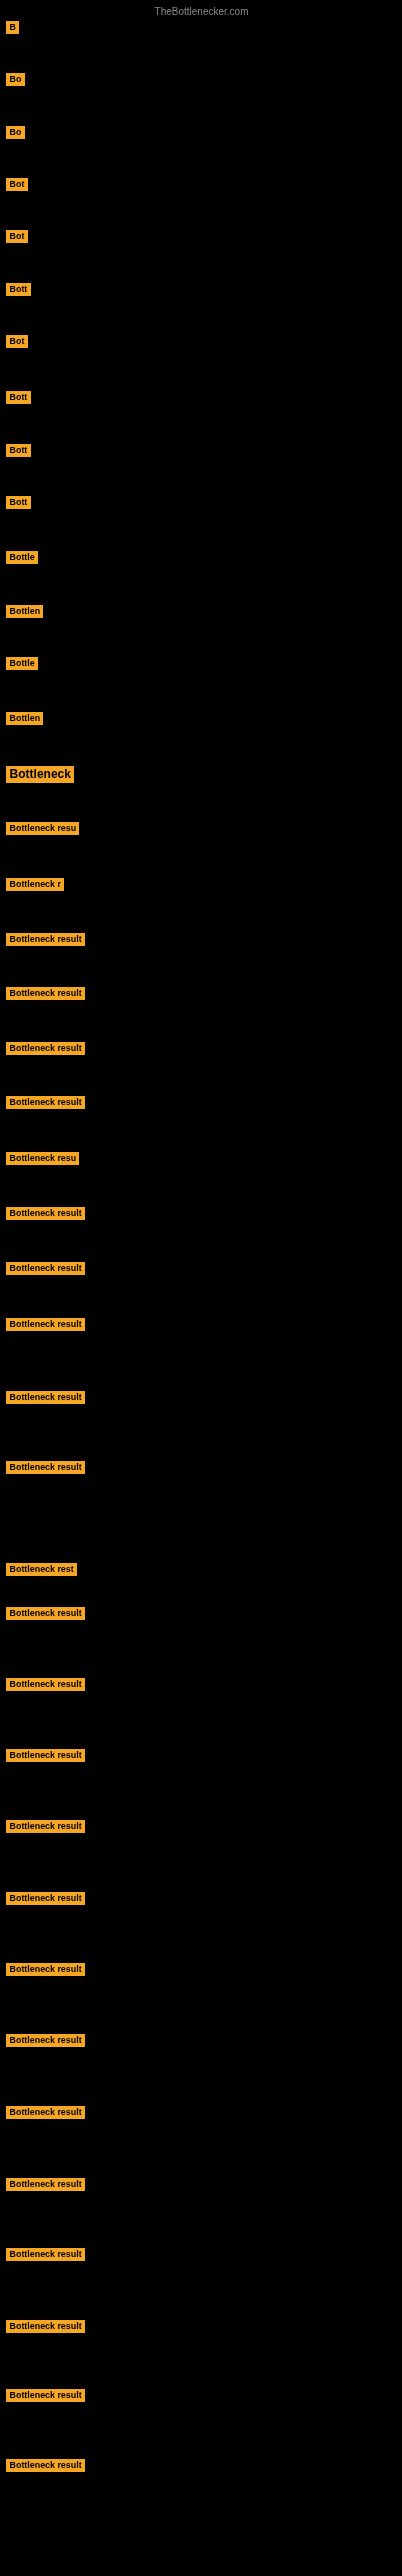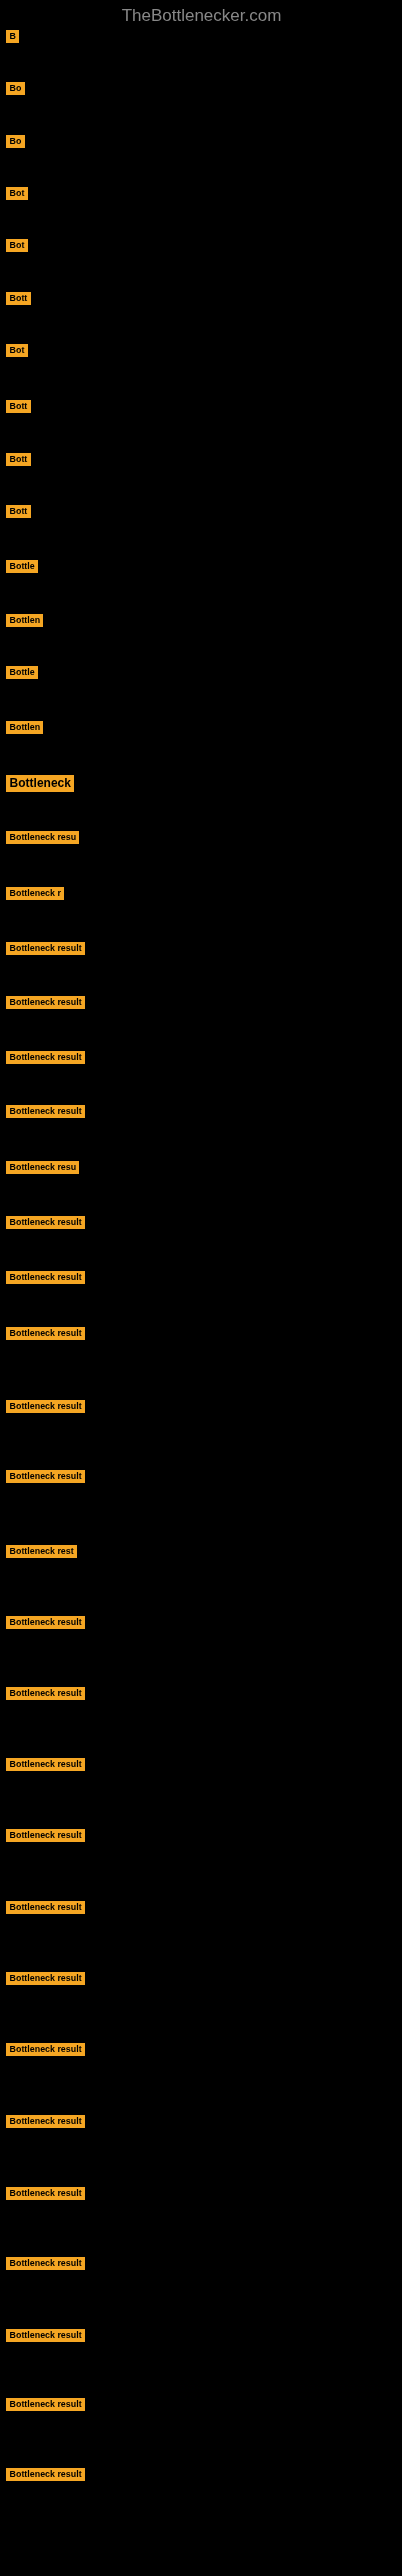--- a/index.html
+++ b/index.html
@@ -9,21 +9,21 @@
     }
     body {
       background-color: #000000;
       width: 403px;
       min-height: 2576px;
       font-family: Arial, sans-serif;
       position: relative;
     }
     .site-title {
       color: #888888;
-      font-size: 17px;
+      font-size: 10px;
       text-align: center;
       padding: 6.4px 0 3.2px 0;
       position: relative;
       z-index: 1;
     }
   </style>
 </head>
 <body>
 
 <div style="position:relative; width:403px; min-height:2576px; background:#000;">
@@ -104,21 +104,21 @@
       <div style="position: absolute; top: 1297px; left: 6.4px; display: flex; align-items: center;">
         <span style="background-color: rgb(245, 166, 35); color: rgb(0, 0, 0); font-size: 8.9px; font-weight: bold; padding: 1.6px 3.2px; white-space: nowrap; display: inline-block; font-family: Arial, sans-serif;">Bottleneck result</span>
       </div>
       <div style="position: absolute; top: 1370px; left: 6.4px; display: flex; align-items: center;">
         <span style="background-color: rgb(245, 166, 35); color: rgb(0, 0, 0); font-size: 8.9px; font-weight: bold; padding: 1.6px 3.2px; white-space: nowrap; display: inline-block; font-family: Arial, sans-serif;">Bottleneck result</span>
       </div>
       <div style="position: absolute; top: 1440px; left: 6.4px; display: flex; align-items: center;">
         <span style="background-color: rgb(245, 166, 35); color: rgb(0, 0, 0); font-size: 8.9px; font-weight: bold; padding: 1.6px 3.2px; white-space: nowrap; display: inline-block; font-family: Arial, sans-serif;">Bottleneck result</span>
       </div>
       <div style="position: absolute; top: 1515px; left: 6.4px; display: flex; align-items: center;">
-        <span style="background-color: rgb(245, 166, 35); color: rgb(0, 0, 0); font-size: 8.9px; font-weight: bold; padding: 1.6px 3.2px; white-space: nowrap; display: inline-block; font-family: Arial, sans-serif;">Bottleneck rest</span>
+        <span style="background-color: rgb(245, 166, 35); color: rgb(0, 0, 0); font-size: 8.9px; font-weight: bold; padding: 1.6px 3.2px; white-space: nowrap; display: inline-block; font-family: Arial, sans-serif; margin-top: 27px;">Bottleneck rest</span>
       </div>
       <div style="position: absolute; top: 1586px; left: 6.4px; display: flex; align-items: center;">
         <span style="background-color: rgb(245, 166, 35); color: rgb(0, 0, 0); font-size: 8.9px; font-weight: bold; padding: 1.6px 3.2px; white-space: nowrap; display: inline-block; font-family: Arial, sans-serif;">Bottleneck result</span>
       </div>
       <div style="position: absolute; top: 1657px; left: 6.4px; display: flex; align-items: center;">
         <span style="background-color: rgb(245, 166, 35); color: rgb(0, 0, 0); font-size: 8.9px; font-weight: bold; padding: 1.6px 3.2px; white-space: nowrap; display: inline-block; font-family: Arial, sans-serif;">Bottleneck result</span>
       </div>
       <div style="position: absolute; top: 1728px; left: 6.4px; display: flex; align-items: center;">
         <span style="background-color: rgb(245, 166, 35); color: rgb(0, 0, 0); font-size: 8.9px; font-weight: bold; padding: 1.6px 3.2px; white-space: nowrap; display: inline-block; font-family: Arial, sans-serif;">Bottleneck result</span>
       </div>

